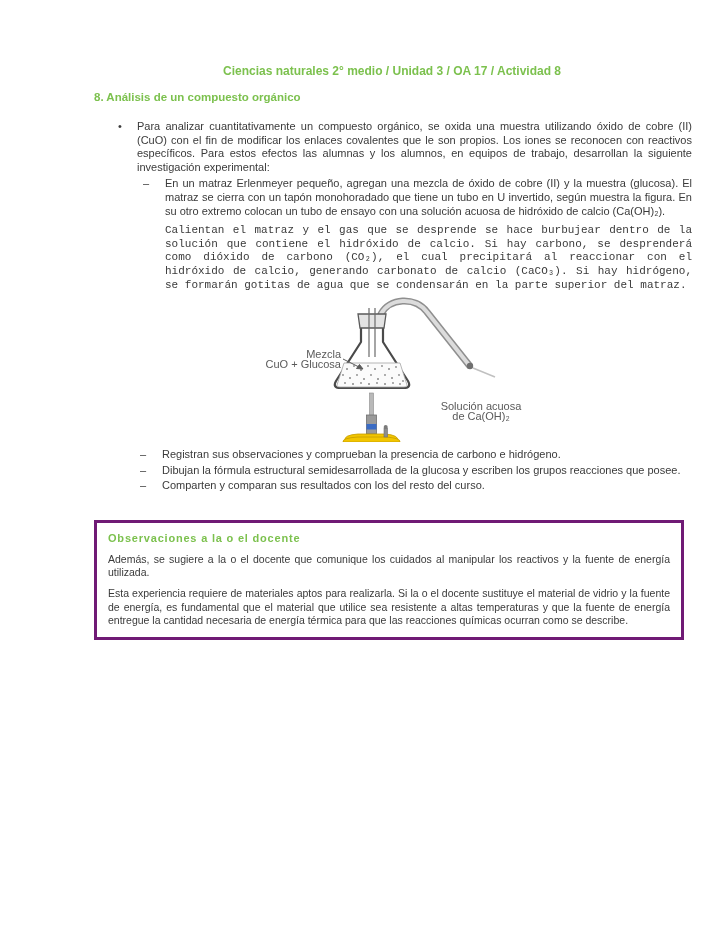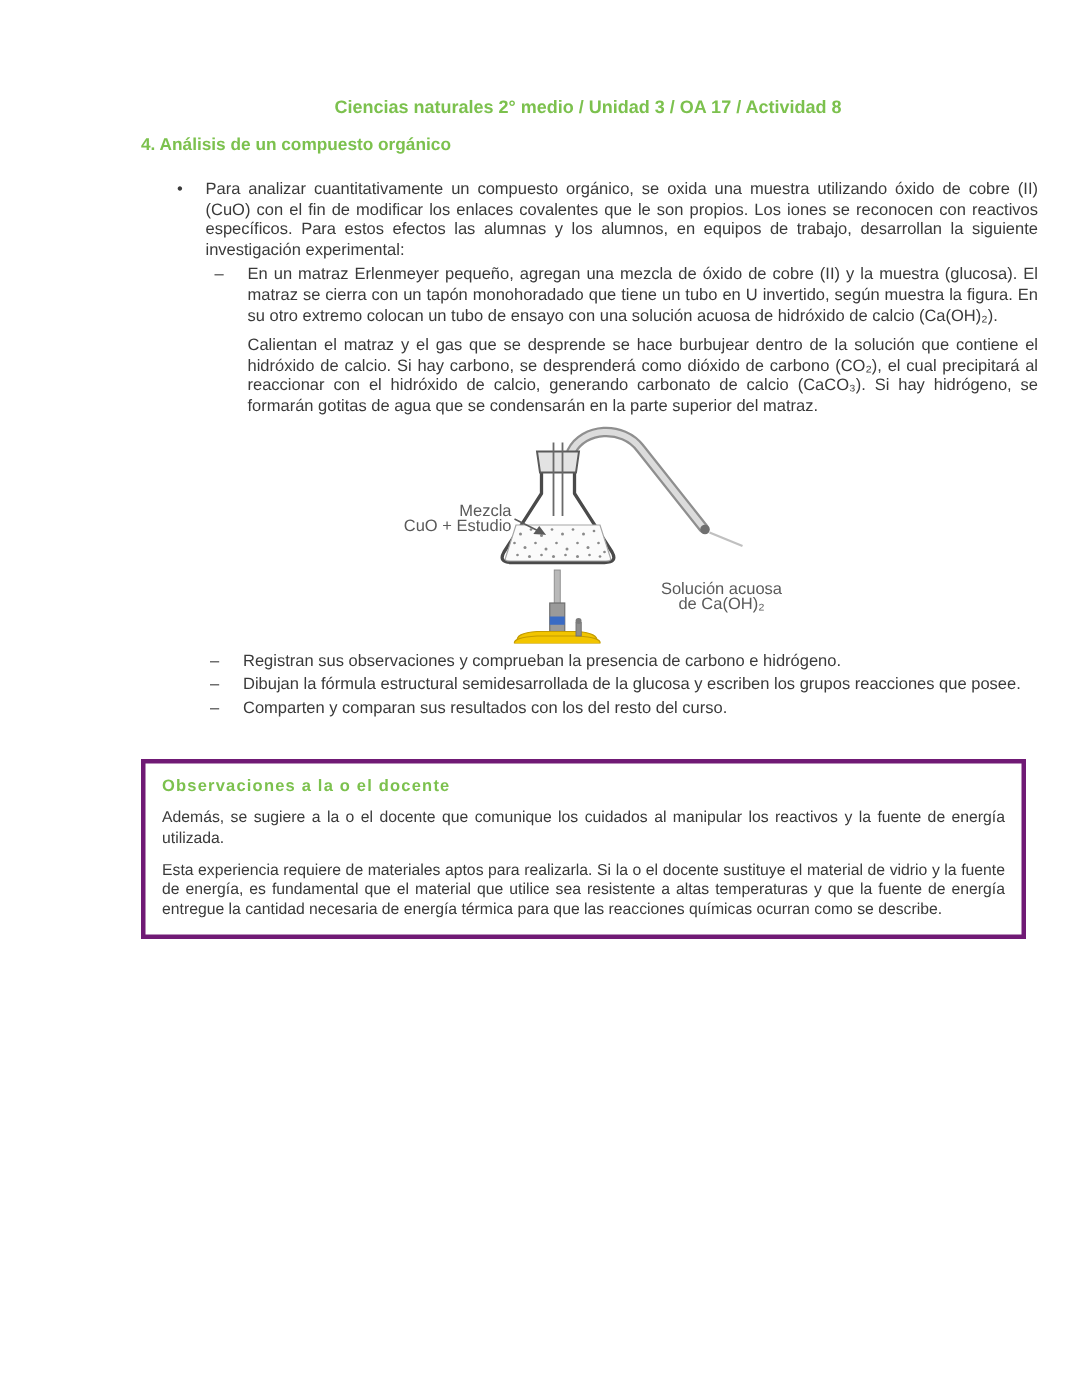--- a/index.html
+++ b/index.html
@@ -43,21 +43,21 @@
   }
   .li .marker {
     flex: 0 0 auto;
     font-size: 11px;
     line-height: 13.6px;
   }
   .intro-item { margin-top: 17px; padding-left: 24px; }
   .intro-item .marker { width: 19px; }
   .sub-item { margin-top: 3px; padding-left: 49px; }
   .sub-item .marker { width: 22px; }
-  .sub-cont { margin-top: 6px; padding-left: 71px; }
+  .sub-cont { margin-top: 6px; padding-left: 71px; font-family: Liberation Mono, monospace; }
   .step-item { margin-top: 2px; padding-left: 46px; }
   .step-item .marker { width: 22px; }
   .steps-block { margin-top: 6px; }
   .figure-wrap {
     position: relative;
     margin-top: 5px;
     margin-left: 163px;
     width: 300px;
     height: 145px;
   }
@@ -107,21 +107,21 @@
 </style>
 </head>
 <body>
 
 <div class="page">
 
   <div class="breadcrumb">Ciencias naturales 2° medio / Unidad 3 / OA 17 / Actividad 8</div>
 
   <div class="content">
 
-    <div class="heading">4. Análisis de un compuesto orgánico</div>
+    <div class="heading">8. Análisis de un compuesto orgánico</div>
 
     <div class="li intro-item">
       <span class="marker">•</span>
       <div class="body-text">Para analizar cuantitativamente un compuesto orgánico, se oxida una muestra utilizando óxido de cobre (II) (CuO) con el fin de modificar los enlaces covalentes que le son propios. Los iones se reconocen con reactivos específicos. Para estos efectos las alumnas y los alumnos, en equipos de trabajo, desarrollan la siguiente investigación experimental:</div>
     </div>
 
     <div class="li sub-item">
       <span class="marker">–</span>
       <div class="body-text">En un matraz Erlenmeyer pequeño, agregan una mezcla de óxido de cobre (II) y la muestra (glucosa). El matraz se cierra con un tapón monohoradado que tiene un tubo en U invertido, según muestra la figura. En su otro extremo colocan un tubo de ensayo con una solución acuosa de hidróxido de calcio (Ca(OH)₂).</div>
     </div>
@@ -191,21 +191,21 @@
           <rect x="109.5" y="118" width="10" height="19" fill="#9a9a9a" stroke="#6f6f6f" stroke-width="0.8"></rect>
           <rect x="109.5" y="127" width="10" height="5.5" fill="#3a6bc4"></rect>
           <path d="M88,144 Q86,138 101,137 L128,137 Q142,138 141,144 Q136,141 115,141 Q93,141 88,144 Z" fill="#f2c500" stroke="#c49c00" stroke-width="0.8"></path>
           <path d="M86,145 L143,145 Q144,141 128,140 L101,140 Q85,141 86,145 Z" fill="#f2c500" stroke="#c49c00" stroke-width="0.8"></path>
           <rect x="127" y="131" width="3.5" height="9" fill="#8d8d8d" stroke="#6f6f6f" stroke-width="0.6"></rect>
           <circle cx="128.7" cy="130" r="2" fill="#7b7b7b"></circle>
         </g>
       </svg>
       <div class="fig-label fig-label-mixture">
         <div>Mezcla</div>
-        <div>CuO + Estudio</div>
+        <div>CuO + Glucosa</div>
       </div>
       <div class="fig-label fig-label-solution">
         <div>Solución acuosa</div>
         <div>de Ca(OH)₂</div>
       </div>
     </div>
 
     <div class="steps-block">
       <div class="li step-item">
         <span class="marker">–</span>

